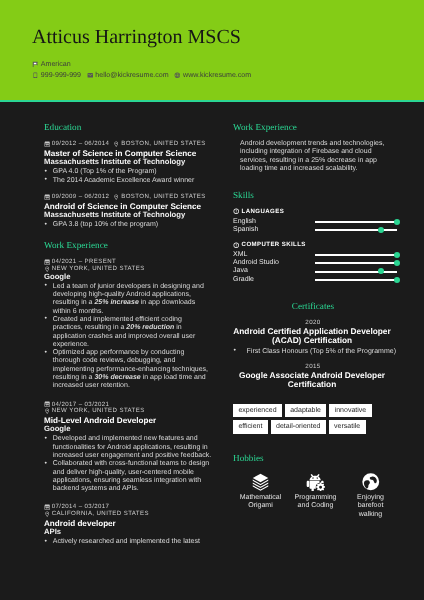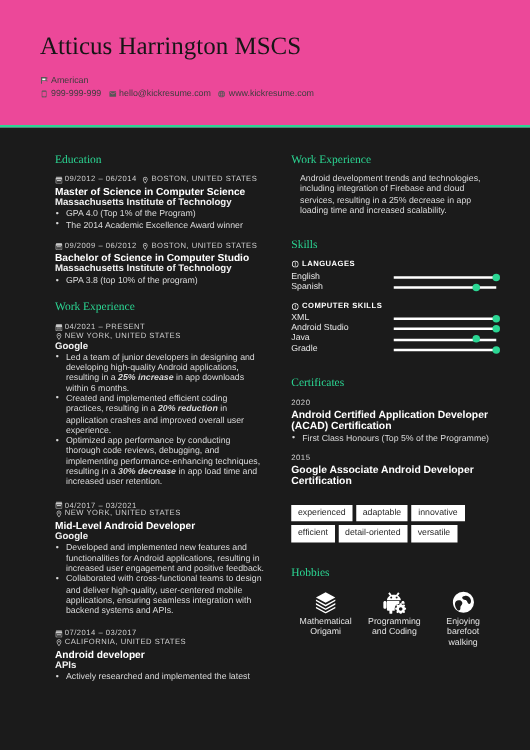--- a/index.html
+++ b/index.html
@@ -1,37 +1,37 @@
 <!DOCTYPE html>
 <html><head>
 <meta charset="utf-8">
 <style>
   html,body{margin:0;padding:0;background:#1b1b1b;}
   body{width:424px;height:600px;font-family:"Liberation Sans",sans-serif;-webkit-font-smoothing:antialiased;text-rendering:geometricPrecision;}
   .page{position:relative;width:424px;height:600px;background:#1b1b1b;overflow:hidden;}
 
   
-  .hdr{position:relative;background:#ec4899;height:102px;box-sizing:border-box;padding:25px 26px 0 32px;}
+  .hdr{position:relative;background:#84cc16;height:102px;box-sizing:border-box;padding:25px 26px 0 32px;}
   .hdr-rule{position:absolute;left:0;right:0;bottom:0;height:1.6px;background:#2bd693;}
   .name{font-family:"Liberation Serif",serif;font-size:20px;color:#161616;line-height:24px;}
   .contact-rows{margin-top:11px;}
   .crow{display:flex;align-items:center;height:9px;margin-bottom:1.5px;}
   .crow .c-item{display:flex;align-items:center;margin-right:5.5px;}
   .c-ico{width:6.6px;height:6.6px;display:inline-block;flex:none;margin-right:2.2px;}
   .c-ico svg{display:block;width:6.6px;height:6.6px;fill:#575757;}
   .c-txt{font-size:7.1px;color:#3d3d3d;line-height:9px;}
 
   
   .cols{display:flex;}
   .col-l{width:233px;padding:20px 0 0 44px;box-sizing:border-box;}
   .col-r{width:160px;padding:20px 0 0 0;box-sizing:border-box;}
 
   .sec-title{font-family:"Liberation Serif",serif;font-size:9.2px;color:#2bd693;margin-bottom:8px;line-height:10px;}
   .sec{margin-bottom:17px;}
-  .col-r .sec:nth-child(3){margin-bottom:12px;}
+  .col-r .sec:nth-child(3){margin-bottom:12px;text-align:center;}
   .col-l .sec:nth-child(1){margin-bottom:11px;}
   .col-r .sec:nth-child(4){margin-bottom:19px;}
 
   .meta{display:flex;align-items:center;color:#cfcfcf;font-size:6.1px;letter-spacing:.4px;line-height:8px;margin-top:1.5px;}
   .meta .m-ico{width:6.4px;height:6.4px;flex:none;margin-right:1.4px;}
   .meta .m-ico svg{display:block;width:6.4px;height:6.4px;fill:#c8c8c8;}
   .meta .m-gap{width:4px;flex:none;}
   .meta.meta2{margin-top:-1.5px;}
   .entry{margin-bottom:10px;}
   .col-l .sec:nth-child(1) .entry{margin-bottom:8px;}
@@ -159,21 +159,21 @@
                 </span>
                 <span>09/2009 – 06/2012</span>
                 <span class="m-gap"></span>
                 <span class="m-ico">
                   <svg viewBox="0 0 24 24">
                     <path d="M12 1.8c-3.9 0-7 3.1-7 7 0 5.1 7 13.4 7 13.4s7-8.3 7-13.4c0-3.9-3.1-7-7-7zm0 2c2.76 0 5 2.24 5 5 0 2.95-3.06 7.72-5 10.2-1.93-2.46-5-7.25-5-10.2 0-2.76 2.24-5 5-5zm0 2.6a2.4 2.4 0 1 0 0 4.8 2.4 2.4 0 0 0 0-4.8z"></path>
                   </svg>
                 </span>
                 <span>BOSTON, UNITED STATES</span>
               </div>
-              <div class="e-title">Bachelor of Science in Computer Studio</div>
+              <div class="e-title">Android of Science in Computer Science</div>
               <div class="e-sub">Massachusetts Institute of Technology</div>
               <ul class="bul">
                 <li>GPA 3.8 (top 10% of the program)</li>
               </ul>
             </div>
           </div>
       </div>
       <div class="sec">
         <div class="sec-title">Work Experience</div>
         <div id="work-entries">

